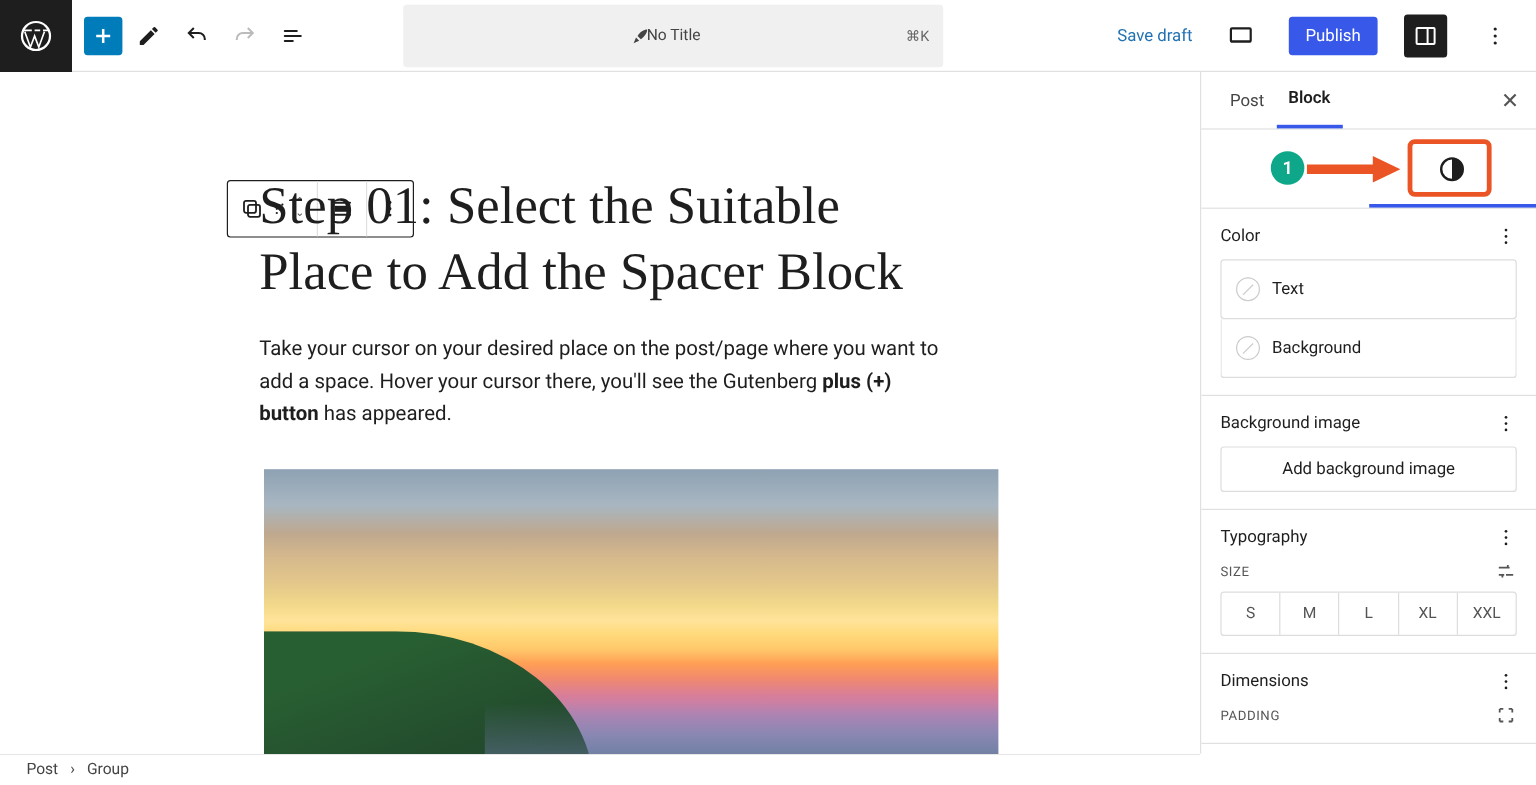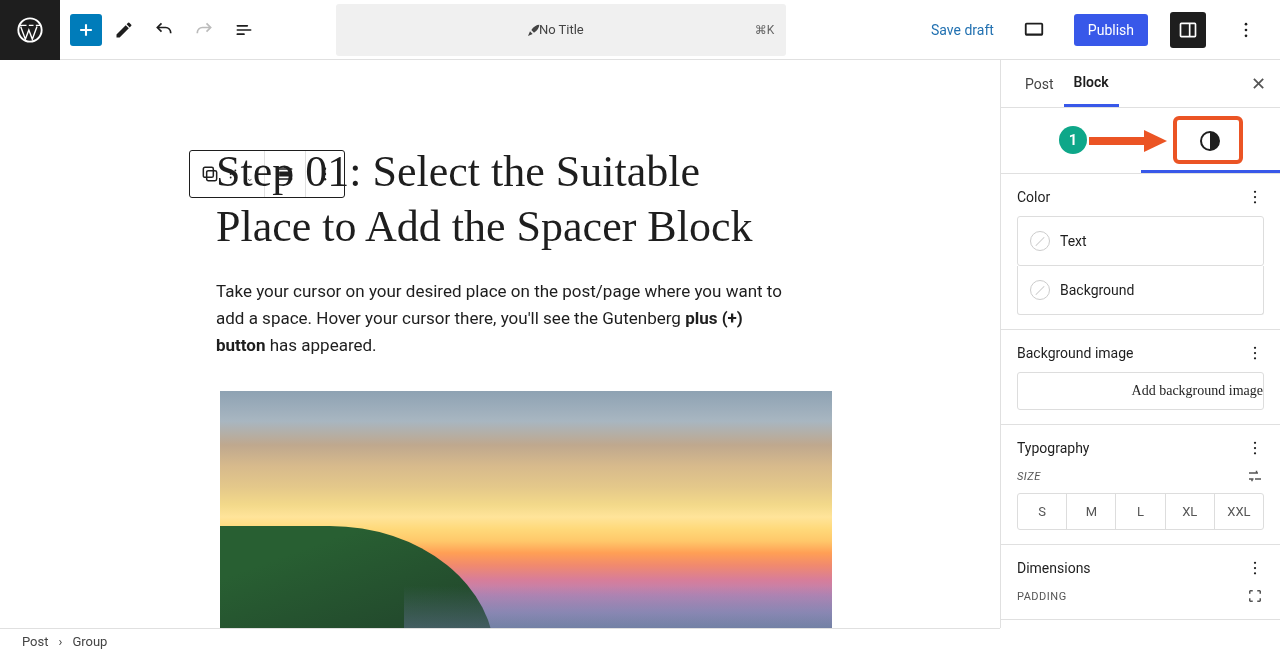--- a/index.html
+++ b/index.html
@@ -67,23 +67,23 @@
 .annot-arrow { position:absolute; }
 
 .panel { border-bottom: 1px solid #e0e0e0; padding: 14px 16px; }
 .panel-head { display: flex; align-items: center; justify-content: space-between; font-size: 14px; margin-bottom: 10px; }
 .color-row { border: 1px solid #ddd; border-radius: 3px; display: flex; align-items: center; padding: 14px 12px; gap: 10px; font-size: 14px; cursor: pointer; }
 .color-row + .color-row { border-top: none; border-top-left-radius: 0; border-top-right-radius: 0; }
 .color-row:first-of-type { border-bottom-left-radius: 0; border-bottom-right-radius: 0; }
 .swatch { width: 20px; height: 20px; border-radius: 50%; border: 1px solid #ccc; position: relative; background: #fff; }
 .swatch::after { content:""; position:absolute; left:3px; top:9px; width:12px; height:1px; background:#ccc; transform:rotate(-45deg); }
 
-.bg-btn { border:1px solid #ddd; border-radius:3px; padding:10px 0; text-align:right; font-size:14px; cursor:pointer;font-family:Liberation Serif, serif; }
-
-.size-label { font-size: 11px; letter-spacing: 0.5px; color: #555; display:flex; justify-content:space-between; align-items:center;font-style:italic; }
+.bg-btn { border:1px solid #ddd; border-radius:3px; padding:10px 0; text-align:center; font-size:14px; cursor:pointer; }
+
+.size-label { font-size: 11px; letter-spacing: 0.5px; color: #555; display:flex; justify-content:space-between; align-items:center; }
 .size-row { display:flex; border:1px solid #ddd; border-radius:3px; margin-top:8px; }
 .size-cell { flex:1; text-align:center; padding:10px 0; font-size:13px; color:#555; cursor:pointer; border-right:1px solid #ddd; }
 .size-cell:last-child { border-right:none; }
 
 .padding-row { display:flex; justify-content:space-between; align-items:center; font-size:11px; letter-spacing:0.5px; color:#555; }
 
 
 .breadcrumb { position:absolute; bottom:0; left:0; right:280px; height:26px; border-top:1px solid #e0e0e0; background:#fff; display:flex; align-items:center; padding:0 22px; font-size:13px; color:#444; gap:10px; }
 
 svg { display:block; }

